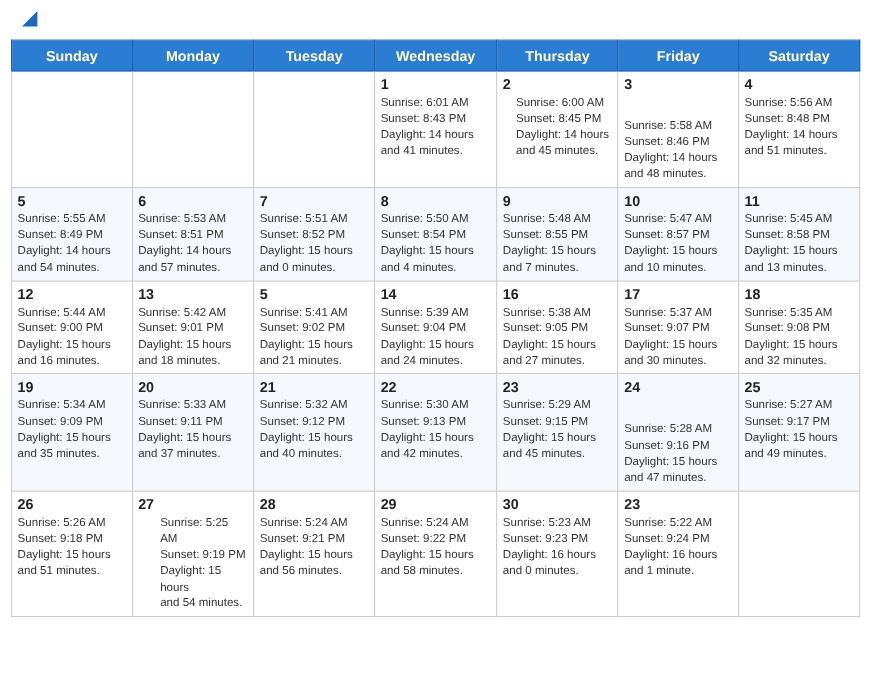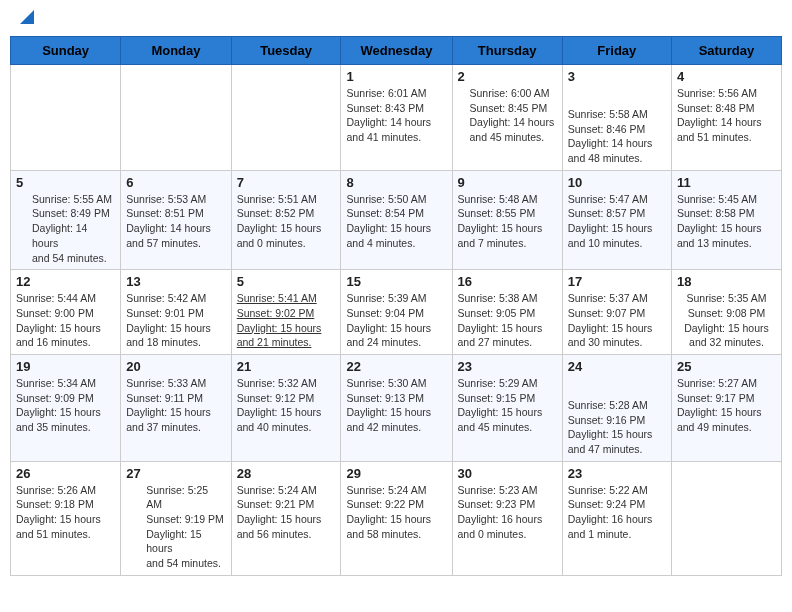--- a/index.html
+++ b/index.html
@@ -38,21 +38,21 @@
       font-size: 16px;
       color: #555;
     }
     .calendar-table {
       width: 100%;
       border-collapse: collapse;
       font-size: 11px;
     }
     .calendar-table th {
       background: #2b7cd3;
-      color: #000000;
+      color: #fef9c3;
       text-align: center;
       padding: 6px 4px;
       font-size: 13px;
       font-weight: bold;
       border: 1px solid #2060b0;
     }
     .calendar-table td {
       border: 1px solid #ccc;
       vertical-align: top;
       padding: 4px 5px;
@@ -139,21 +139,21 @@
           <div class="day-number">4</div>
           <div class="day-info" style="white-space: pre-line;">Sunrise: 5:56 AM
 Sunset: 8:48 PM
 Daylight: 14 hours
 and 51 minutes.</div>
         </td>
       </tr>
       <tr>
         <td>
           <div class="day-number">5</div>
-          <div class="day-info" style="white-space: pre-line; margin-left: 16px;">Sunrise: 5:55 AM
+          <div class="day-info" style="white-space: pre-line;">Sunrise: 5:55 AM
 Sunset: 8:49 PM
 Daylight: 14 hours
 and 54 minutes.</div>
         </td>
         <td>
           <div class="day-number">6</div>
           <div class="day-info" style="white-space: pre-line;">Sunrise: 5:53 AM
 Sunset: 8:51 PM
 Daylight: 14 hours
 and 57 minutes.</div>
@@ -204,27 +204,27 @@
         </td>
         <td>
           <div class="day-number">13</div>
           <div class="day-info" style="white-space: pre-line;">Sunrise: 5:42 AM
 Sunset: 9:01 PM
 Daylight: 15 hours
 and 18 minutes.</div>
         </td>
         <td>
           <div class="day-number">5</div>
-          <div class="day-info" style="white-space: pre-line; text-decoration: underline;">Sunrise: 5:41 AM
+          <div class="day-info" style="white-space: pre-line;">Sunrise: 5:41 AM
 Sunset: 9:02 PM
 Daylight: 15 hours
 and 21 minutes.</div>
         </td>
         <td>
-          <div class="day-number">15</div>
+          <div class="day-number">14</div>
           <div class="day-info" style="white-space: pre-line;">Sunrise: 5:39 AM
 Sunset: 9:04 PM
 Daylight: 15 hours
 and 24 minutes.</div>
         </td>
         <td>
           <div class="day-number">16</div>
           <div class="day-info" style="white-space: pre-line;">Sunrise: 5:38 AM
 Sunset: 9:05 PM
 Daylight: 15 hours
@@ -232,21 +232,21 @@
         </td>
         <td>
           <div class="day-number">17</div>
           <div class="day-info" style="white-space: pre-line;">Sunrise: 5:37 AM
 Sunset: 9:07 PM
 Daylight: 15 hours
 and 30 minutes.</div>
         </td>
         <td>
           <div class="day-number">18</div>
-          <div class="day-info" style="white-space: pre-line; text-align: center;">Sunrise: 5:35 AM
+          <div class="day-info" style="white-space: pre-line;">Sunrise: 5:35 AM
 Sunset: 9:08 PM
 Daylight: 15 hours
 and 32 minutes.</div>
         </td>
       </tr>
       <tr>
         <td>
           <div class="day-number">19</div>
           <div class="day-info" style="white-space: pre-line;">Sunrise: 5:34 AM
 Sunset: 9:09 PM

